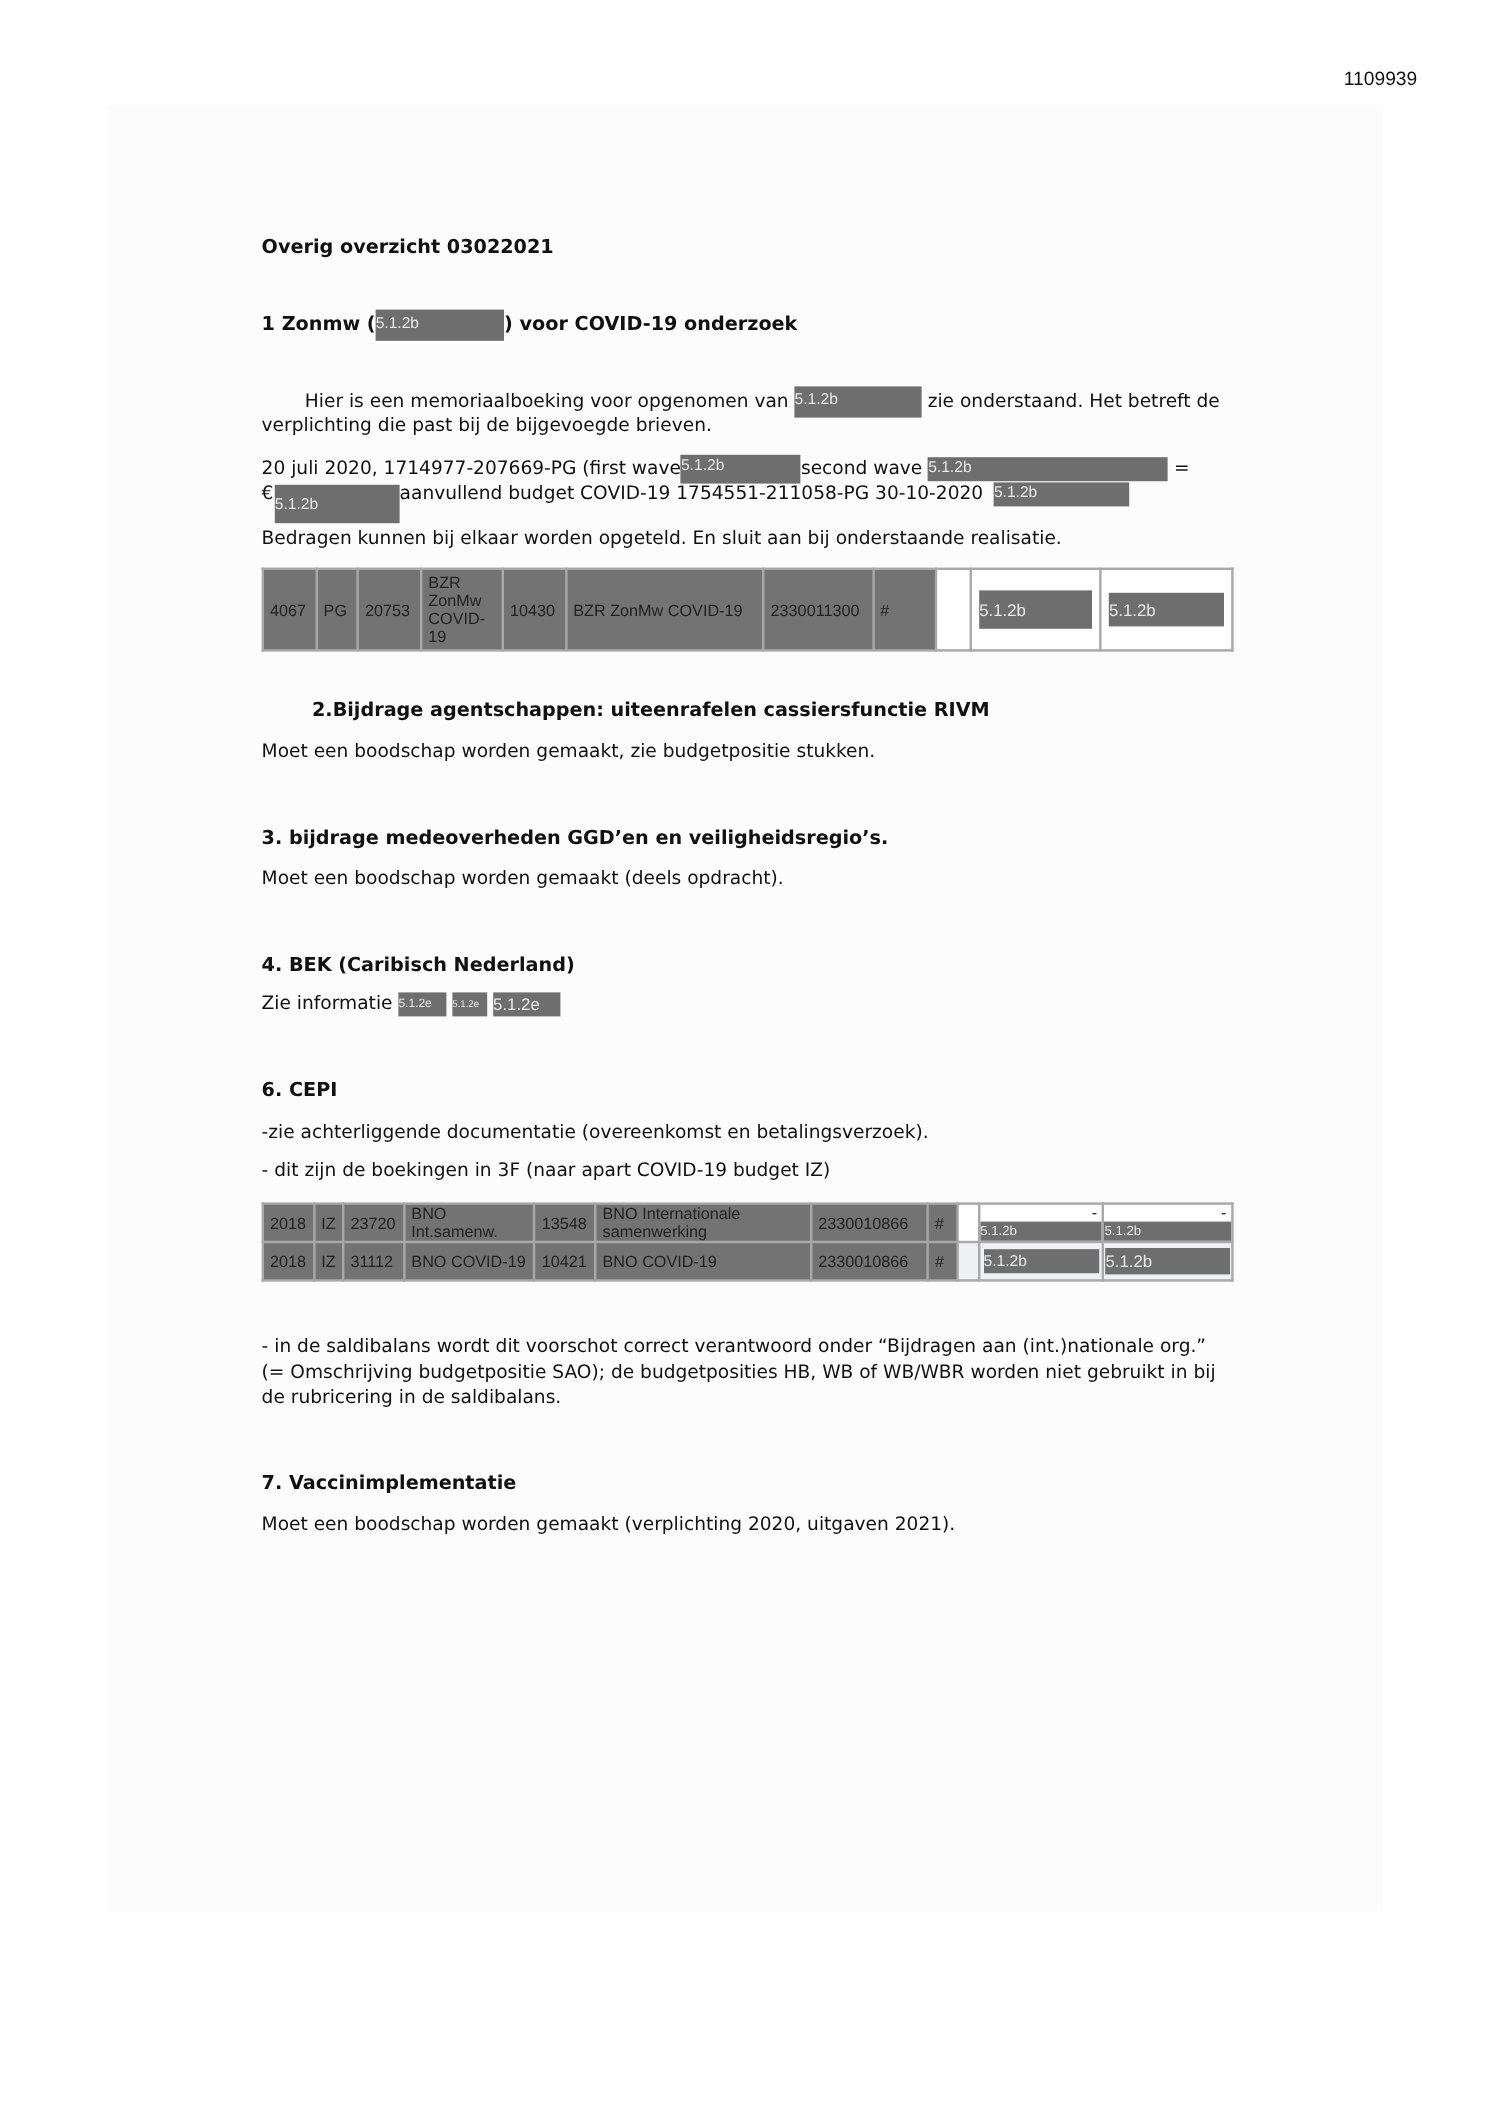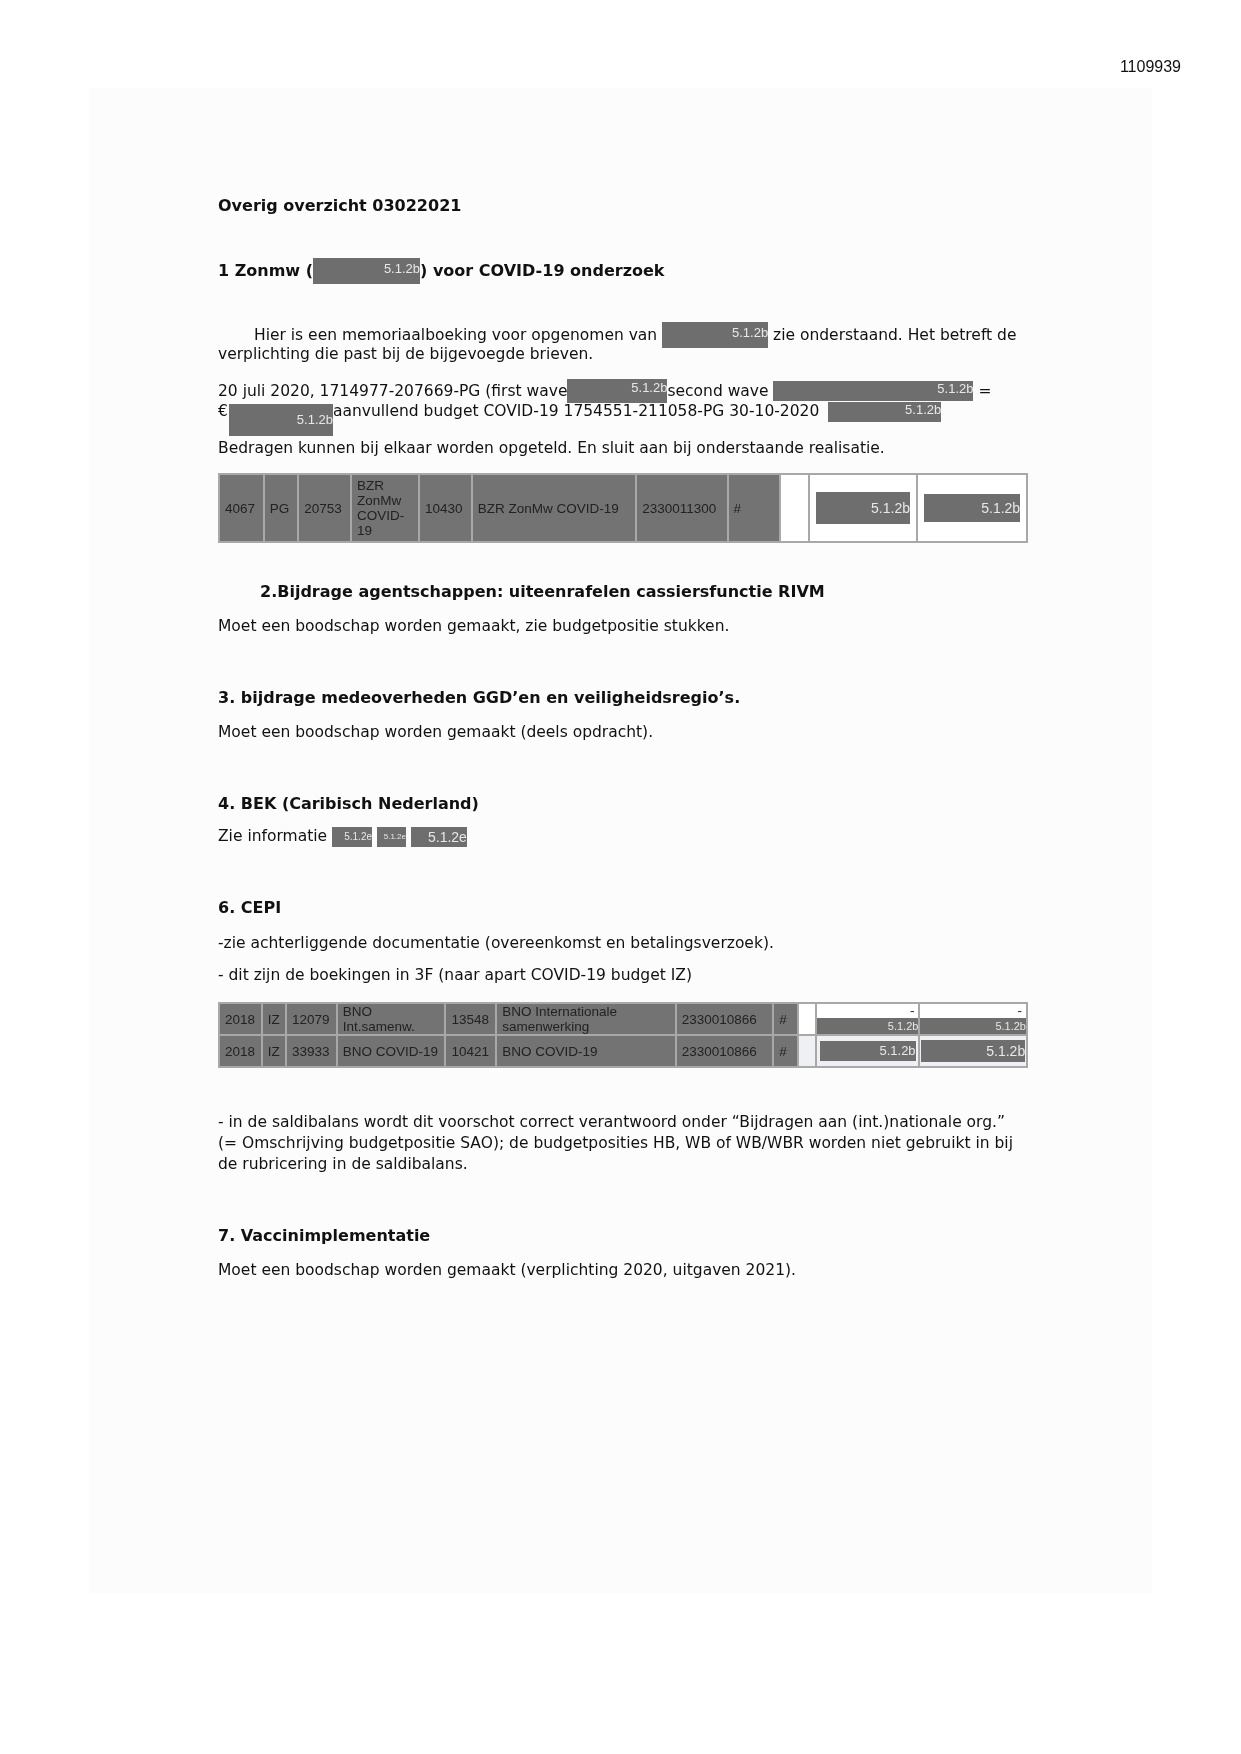--- a/index.html
+++ b/index.html
@@ -15,21 +15,21 @@
     .page {
       position: absolute; left: 89px; top: 88px; width: 1063px; height: 1505px;
       background: #fcfcfc;
     }
     .abs { position: absolute; }
     h1, h2 { margin: 0; font-weight: bold; font-size: 16px; }
     p { margin: 0; font-size: 15.5px; line-height: 21px; }
     .redact {
       display: inline-block; background: #6e6e6e; color: #e8e8e8;
       font-family: "Liberation Sans", sans-serif; font-size: 13px;
-      text-align: right; vertical-align: middle; line-height: 22px;
+      text-align: left; vertical-align: middle; line-height: 22px;
     }
     table.fin {
       border-collapse: collapse; font-family: "Liberation Sans", sans-serif;
       font-size: 13.5px; color: #222;
     }
     table.fin td {
       border: 2px solid #a8a8a8; background: #737373; padding: 0 5px;
       vertical-align: middle; line-height: 15px;
     }
     table.fin td.white { background: #ffffff; }
@@ -109,40 +109,40 @@
 
 <h2 class="abs" style="left:218px; top:898px;">6. CEPI</h2>
 <p class="abs" style="left:218px; top:933px;">-zie achterliggende documentatie (overeenkomst en betalingsverzoek).</p>
 <p class="abs" style="left:218px; top:965px;">- dit zijn de boekingen in 3F (naar apart COVID-19 budget IZ)</p>
 
 <table class="fin abs" style="left:218px; top:1002px; width:810px; height:64px;">
   <tbody>
       <tr style="height:32px;">
     <td style="width:30px;">2018</td>
     <td style="width:12px;">IZ</td>
-    <td style="width:38px;">12079</td>
+    <td style="width:38px;">23720</td>
     <td style="width:95px;">BNO Int.samenw.</td>
     <td style="width:38px;">13548</td>
     <td style="width:165px;">BNO Internationale samenwerking</td>
     <td style="width:84px;">2330010866</td>
     <td style="width:12px;">#</td>
     <td class="white" style="width:6px;"></td>
     <td class="white" style="width:100px; padding:0; vertical-align:top; text-align:right;">
       <div style="height:14px; line-height:14px; padding-right:4px;">-</div>
       <span class="redact" style="display:block;width:100%;height:16px;line-height:16px;font-size:11px;">5.1.2b</span>
     </td>
     <td class="white" style="width:100px; padding:0; vertical-align:top; text-align:right;">
       <div style="height:14px; line-height:14px; padding-right:4px;">-</div>
       <span class="redact" style="display:block;width:100%;height:16px;line-height:16px;font-size:11px;">5.1.2b</span>
     </td>
   </tr>
   <tr style="height:32px;">
     <td>2018</td>
     <td>IZ</td>
-    <td>33933</td>
+    <td>31112</td>
     <td>BNO COVID-19</td>
     <td>10421</td>
     <td>BNO COVID-19</td>
     <td>2330010866</td>
     <td>#</td>
     <td class="pale"></td>
     <td class="pale" style="text-align:center; padding:0;">
       <span class="redact" style="width:96px;height:20px;line-height:20px;font-size:13px;">5.1.2b</span>
     </td>
     <td class="pale" style="text-align:center; padding:0;">

